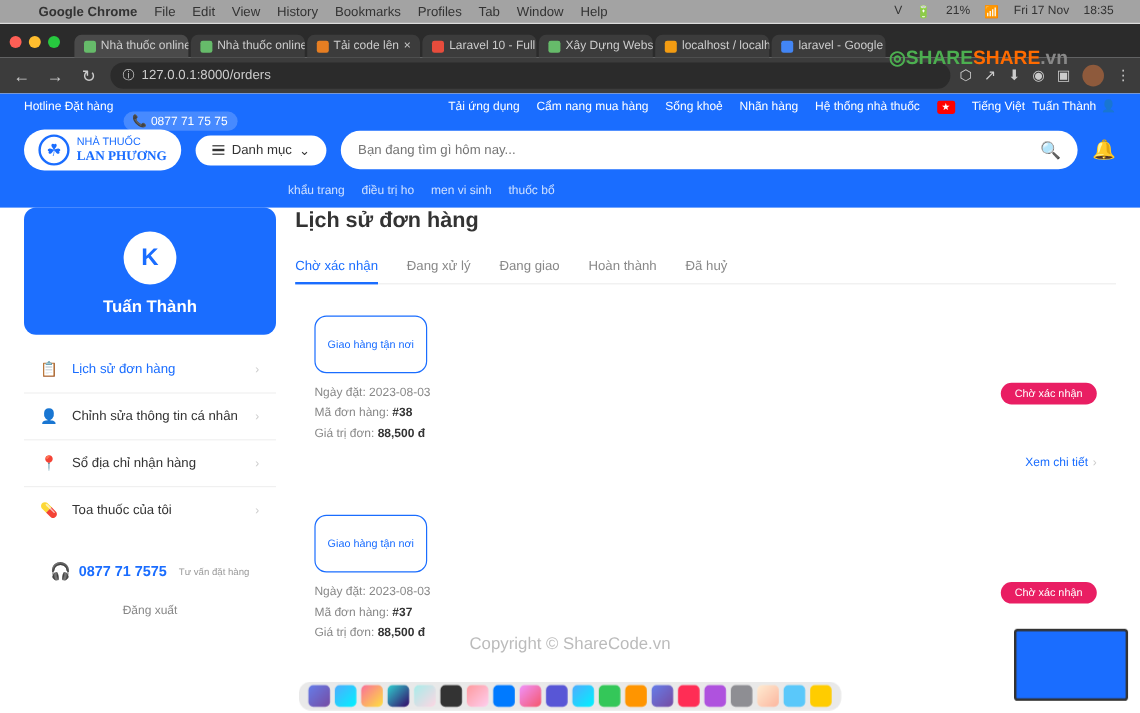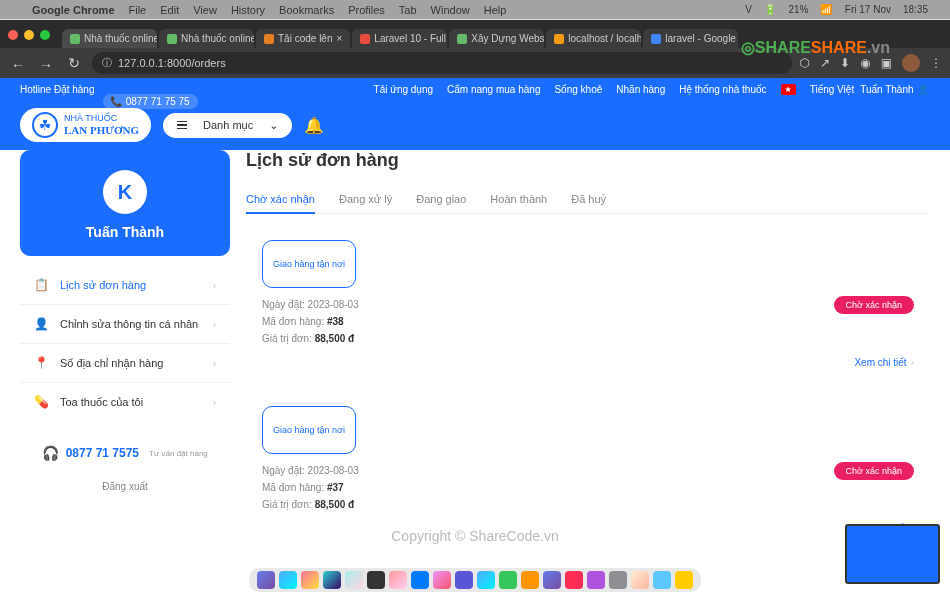--- a/index.html
+++ b/index.html
@@ -44,21 +44,21 @@
     .topbar .toplink { margin-left: 14px; }
     .lang-badge { background: #ff0000; padding: 1px 4px; border-radius: 2px; margin-left: 14px; font-size: 8px; }
     .topbar .username { margin-left: 6px; }
     
     
     .header-main { background: #1a6dff; padding: 8px 20px; display: flex; align-items: center; gap: 12px; }
     .logo-box { background: #fff; border-radius: 20px; padding: 4px 12px; display: flex; align-items: center; gap: 6px; }
     .logo-icon { width: 26px; height: 26px; border: 2px solid #1a6dff; border-radius: 50%; display: flex; align-items: center; justify-content: center; color: #1a6dff; font-size: 14px; }
     .logo-text { font-size: 9px; color: #1a6dff; line-height: 1.1; }
     .logo-text .brand { font-weight: bold; font-size: 11px; font-family: Liberation Serif, serif; }
-    .category-btn { background: #fff; border-radius: 18px; padding: 6px 14px; display: flex; align-items: center; gap: 16px; font-size: 11px; cursor: pointer; }
+    .category-btn { background: #fff; border-radius: 18px; padding: 6px 14px; display: flex; align-items: center; gap: 6px; font-size: 11px; cursor: pointer; }
     .category-btn .bars { display: flex; flex-direction: column; gap: 2px; }
     .category-btn .bars span { width: 10px; height: 1.5px; background: #333; }
     .searchbar { flex: 1; background: #fff; border-radius: 18px; height: 32px; display: flex; align-items: center; padding: 0 14px; }
     .searchbar input { flex: 1; border: none; outline: none; font-size: 11px; }
     .searchbar .search-icon { color: #666; font-size: 14px; }
     .bell-icon { color: #fff; font-size: 16px; cursor: pointer; }
     .cart-btn { background: #0d5ae8; color: #fff; border-radius: 18px; padding: 7px 14px; display: flex; align-items: center; gap: 8px; font-size: 11px; cursor: pointer; }
     
     
     .quick-links { background: #1a6dff; padding: 4px 20px 8px 240px; display: flex; gap: 14px; font-size: 10px; }
@@ -233,23 +233,33 @@
     </div>
     <div class="category-btn">
       <div class="bars">
           <span></span>
           <span></span>
           <span></span>
         </div>
       <span>Danh mục</span>
       <span>⌄</span>
     </div>
+    <div class="searchbar">
+      <input type="text" placeholder="Bạn đang tìm gì hôm nay..." style="">
+      <span class="search-icon">🔍</span>
+    </div>
     <span class="bell-icon">🔔</span>
   </div>
 
+  <div class="quick-links">
+    <a>khẩu trang</a>
+    <a>điều trị ho</a>
+    <a>men vi sinh</a>
+    <a>thuốc bổ</a>
+  </div>
 
 
   <div class="layout">
     <div class="sidebar">
       <div class="profile-card">
         <div class="profile-avatar">K</div>
         <div class="profile-name">Tuấn Thành</div>
       </div>
       <div class="menu-card">
         <div class="menu-item active">

